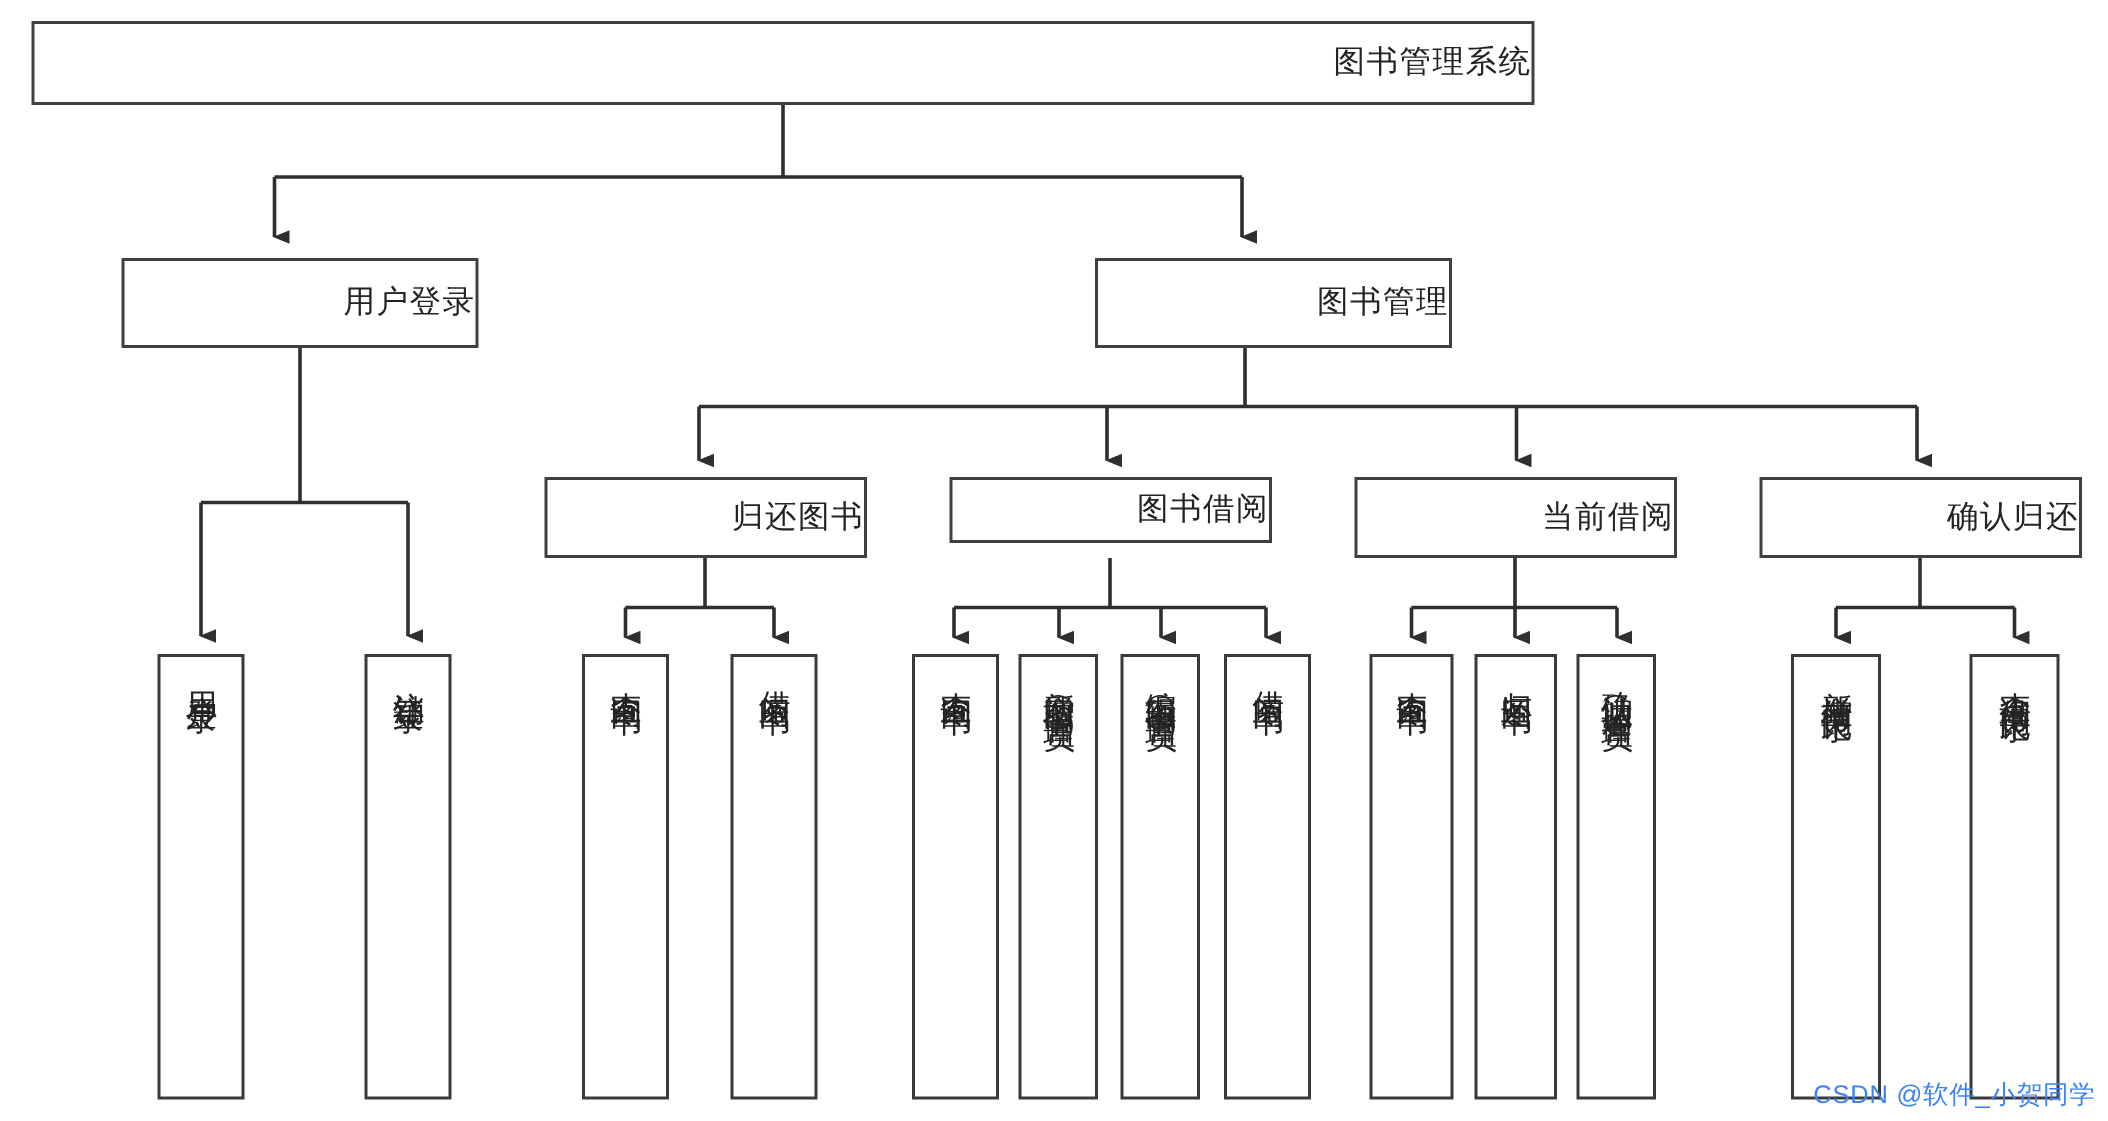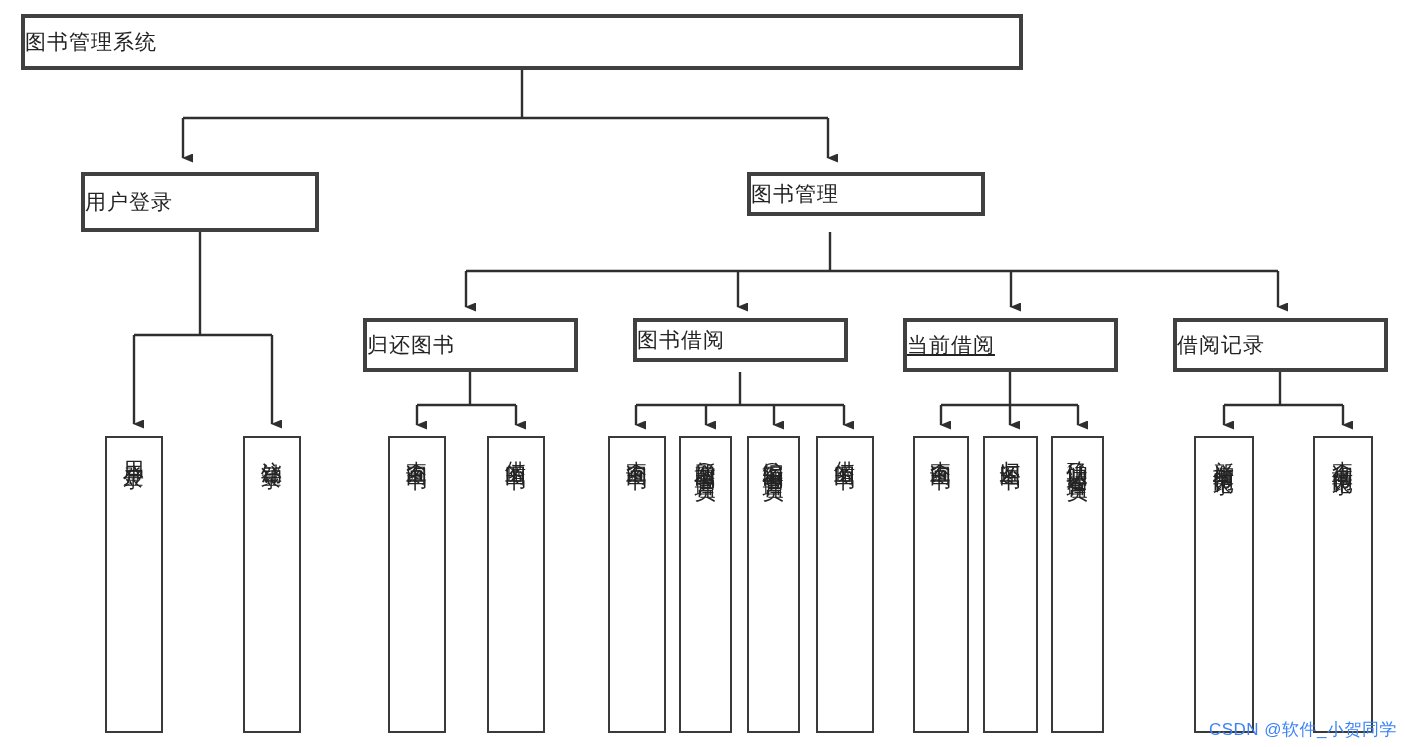--- a/index.html
+++ b/index.html
@@ -20,25 +20,25 @@
   svg.diagram {
     position: absolute;
     left: 0;
     top: 0;
     width: 1405px;
     height: 747px;
   }
   .node-box {
     position: absolute;
     box-sizing: border-box;
-    border: 4px solid #404040;
+    border: 2px solid #404040;
     background: #ffffff;
     display: flex;
     align-items: center;
-    justify-content: flex-start;
+    justify-content: flex-end;
     color: #222222;
   }
   .node-label {
     font-size: 21px;
     line-height: 1.15;
     letter-spacing: 1px;
     white-space: nowrap;
     color: #232323;
   }
   .leaf-box {
@@ -131,38 +131,38 @@
   </svg>
 
   <div class="node-box" style="left:21px; top:14px; width:1002px; height:56px;">
     <span class="node-label">图书管理系统</span>
   </div>
 
   <div class="node-box" style="left:81px; top:172px; width:238px; height:60px;">
     <span class="node-label">用户登录</span>
   </div>
 
-  <div class="node-box" style="left:747px; top:172px; width:238px; height:44px;">
+  <div class="node-box" style="left:730px; top:172px; width:238px; height:60px;">
     <span class="node-label">图书管理</span>
   </div>
 
   <div class="node-box" style="left:363px; top:318px; width:215px; height:54px;">
     <span class="node-label">归还图书</span>
   </div>
 
   <div class="node-box" style="left:633px; top:318px; width:215px; height:44px;">
     <span class="node-label">图书借阅</span>
   </div>
 
-  <div class="node-box" style="left:903px; top:318px; width:215px; height:54px;text-decoration:underline;">
+  <div class="node-box" style="left:903px; top:318px; width:215px; height:54px;">
     <span class="node-label">当前借阅</span>
   </div>
 
   <div class="node-box" style="left:1173px; top:318px; width:215px; height:54px;">
-    <span class="node-label">借阅记录</span>
+    <span class="node-label">确认归还</span>
   </div>
 
   <div class="leaf-box" style="left:105px; top:436px; width:58px; height:297px;">
     <span class="leaf-label">用户登录</span>
   </div>
 
   <div class="leaf-box" style="left:243px; top:436px; width:58px; height:297px;">
     <span class="leaf-label">注销登录</span>
   </div>
 

